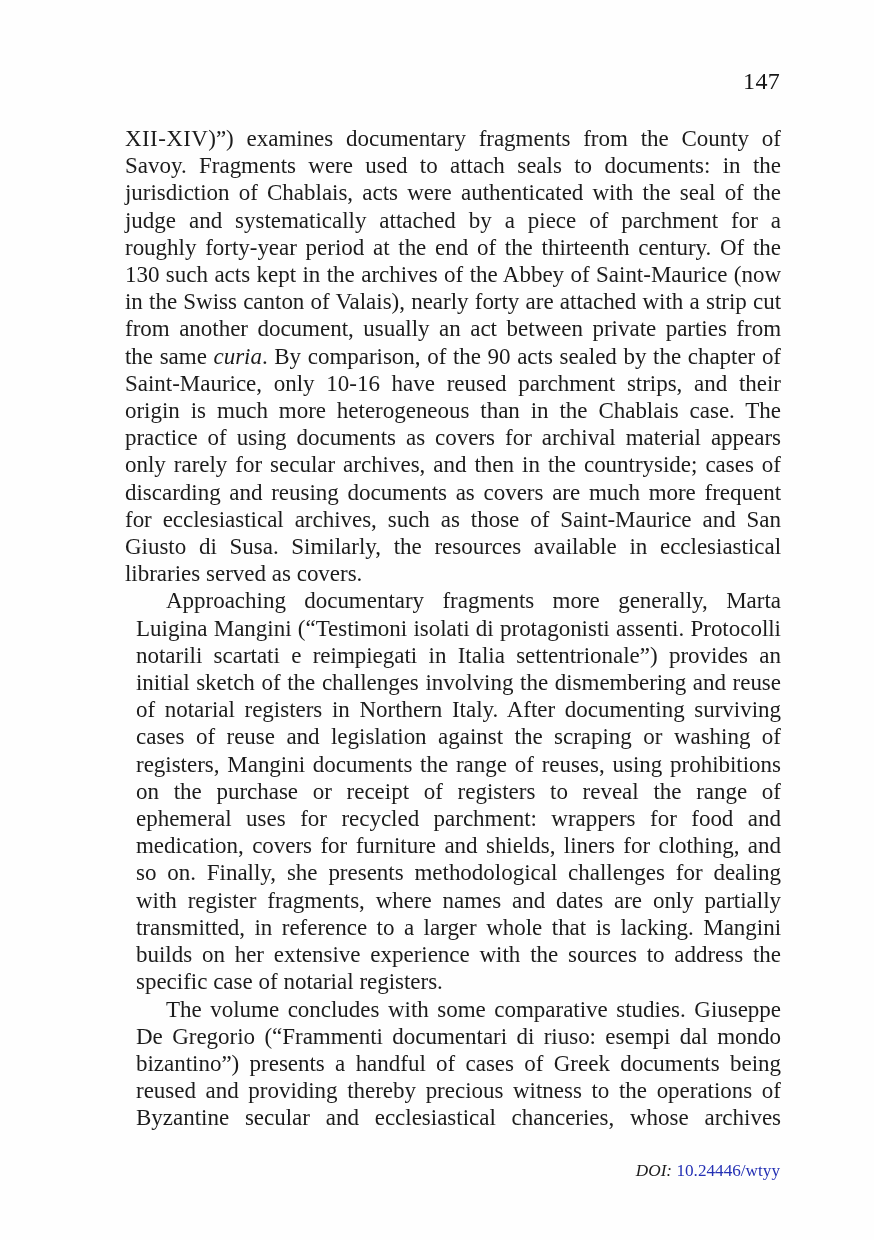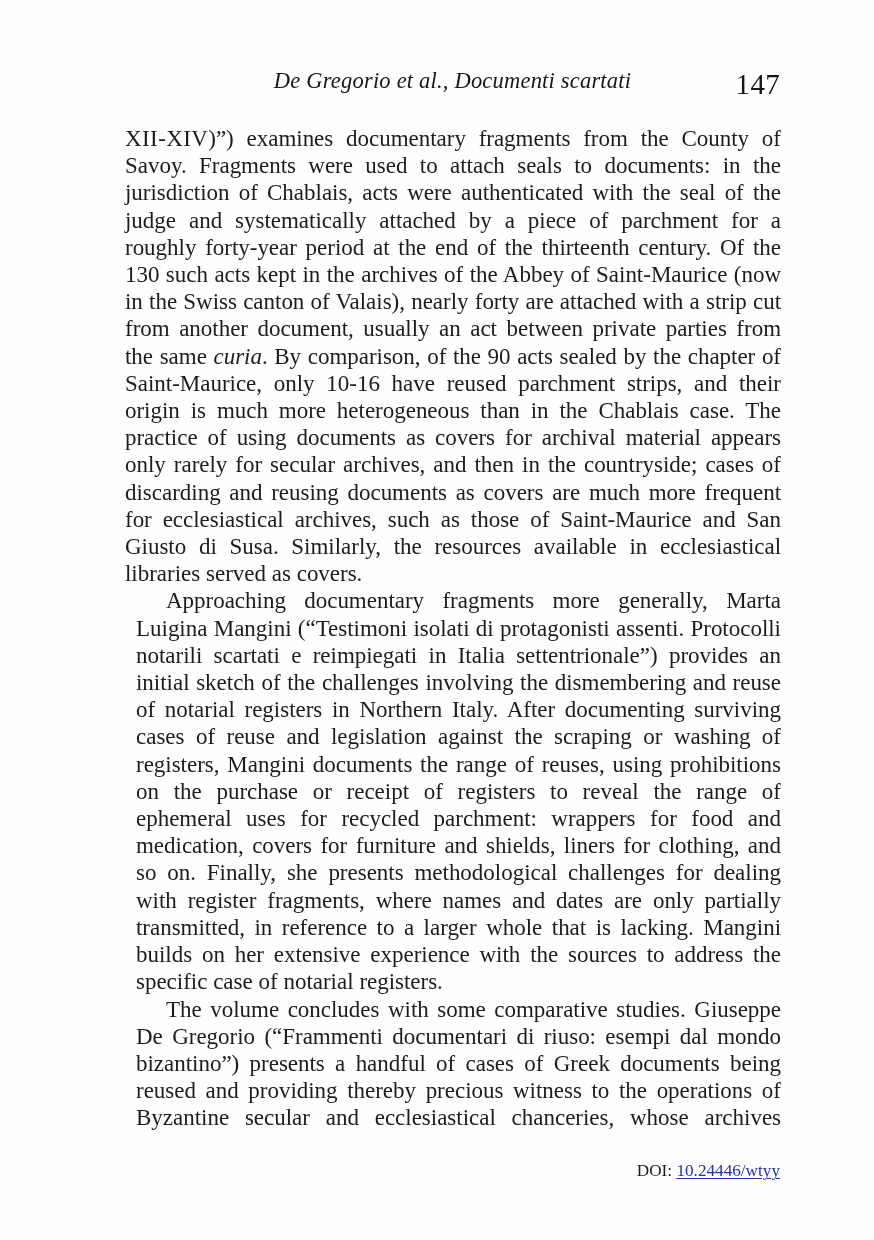--- a/index.html
+++ b/index.html
@@ -40,21 +40,21 @@
     font-style: italic;
     font-size: 22.5px;
     letter-spacing: 0.2px;
     color: #161616;
     white-space: nowrap;
   }
   .page-number {
     position: absolute;
     right: 0px;
     top: 0px;
-    font-size: 29px;
+    font-size: 24px;
     font-variant-numeric: oldstyle-nums;
     font-feature-settings: "onum" 1;
     color: #161616;
     letter-spacing: 0.3px;
   }
 
   
   .body-text {
     position: absolute;
     left: 125px;
@@ -97,39 +97,38 @@
   .doi-footer {
     position: absolute;
     right: 94px;
     top: 1160px;
     font-size: 17.2px;
     line-height: 22px;
     white-space: nowrap;
     color: #1c1c1c;
   }
   .doi-label {
+    font-style: italic;
     color: #1c1c1c;
   }
   .doi-link {
     color: #2430b4;
-    text-decoration: underline;
     text-decoration-thickness: 1px;
     text-underline-offset: 2px;
     font-variant-numeric: oldstyle-nums;
     font-feature-settings: "onum" 1;
     cursor: pointer;
   }
 </style>
 </head>
 <body>
 
 <div class="page">
 
   <div class="running-head">
-    <span class="running-head-title">De Gregorio et al., Documenti scartati</span>
     <span class="page-number">147</span>
   </div>
 
   <div class="body-text">
 
     <p class="para"><span class="smallcaps">XII-XIV</span><span class="onum">)”) examines documentary fragments from the County of Savoy. Fragments were used to attach seals to documents: in the jurisdiction of Chablais, acts were authenticated with the seal of the judge and systematically attached by a piece of parchment for a roughly forty-year period at the end of the thirteenth century. Of the 130 such acts kept in the archives of the Abbey of Saint-Maurice (now in the Swiss canton of Valais), nearly forty are attached with a strip cut from another document, usually an act between private parties from the same </span><span class="italic">curia</span><span class="onum">. By comparison, of the 90 acts sealed by the chapter of Saint-Maurice, only 10-16 have reused parchment strips, and their origin is much more heterogeneous than in the Chablais case. The practice of using documents as covers for archival material appears only rarely for secular archives, and then in the countryside; cases of discarding and reusing documents as covers are much more frequent for ecclesiastical archives, such as those of Saint-Maurice and San Giusto di Susa. Similarly, the resources available in ecclesiastical libraries served as covers.</span></p>
 
     <p class="para"><span>Approaching documentary fragments more generally, Marta Luigina Mangini (“Testimoni isolati di protagonisti assenti. Protocolli notarili scartati e reimpiegati in Italia settentrionale”) provides an initial sketch of the challenges involving the dismembering and reuse of notarial registers in Northern Italy. After documenting surviving cases of reuse and legislation against the scraping or washing of registers, Mangini documents the range of reuses, using prohibitions on the purchase or receipt of registers to reveal the range of ephemeral uses for recycled parchment: wrappers for food and medication, covers for furniture and shields, liners for clothing, and so on. Finally, she presents methodological challenges for dealing with register fragments, where names and dates are only partially transmitted, in reference to a larger whole that is lacking. Mangini builds on her extensive experience with the sources to address the specific case of notarial registers.</span></p>
 
     <p class="para last-full"><span>The volume concludes with some comparative studies. Giuseppe De Gregorio (“Frammenti documentari di riuso: esempi dal mondo bizantino”) presents a handful of cases of Greek documents being reused and providing thereby precious witness to the operations of Byzantine secular and ecclesiastical chanceries, whose archives</span></p>

